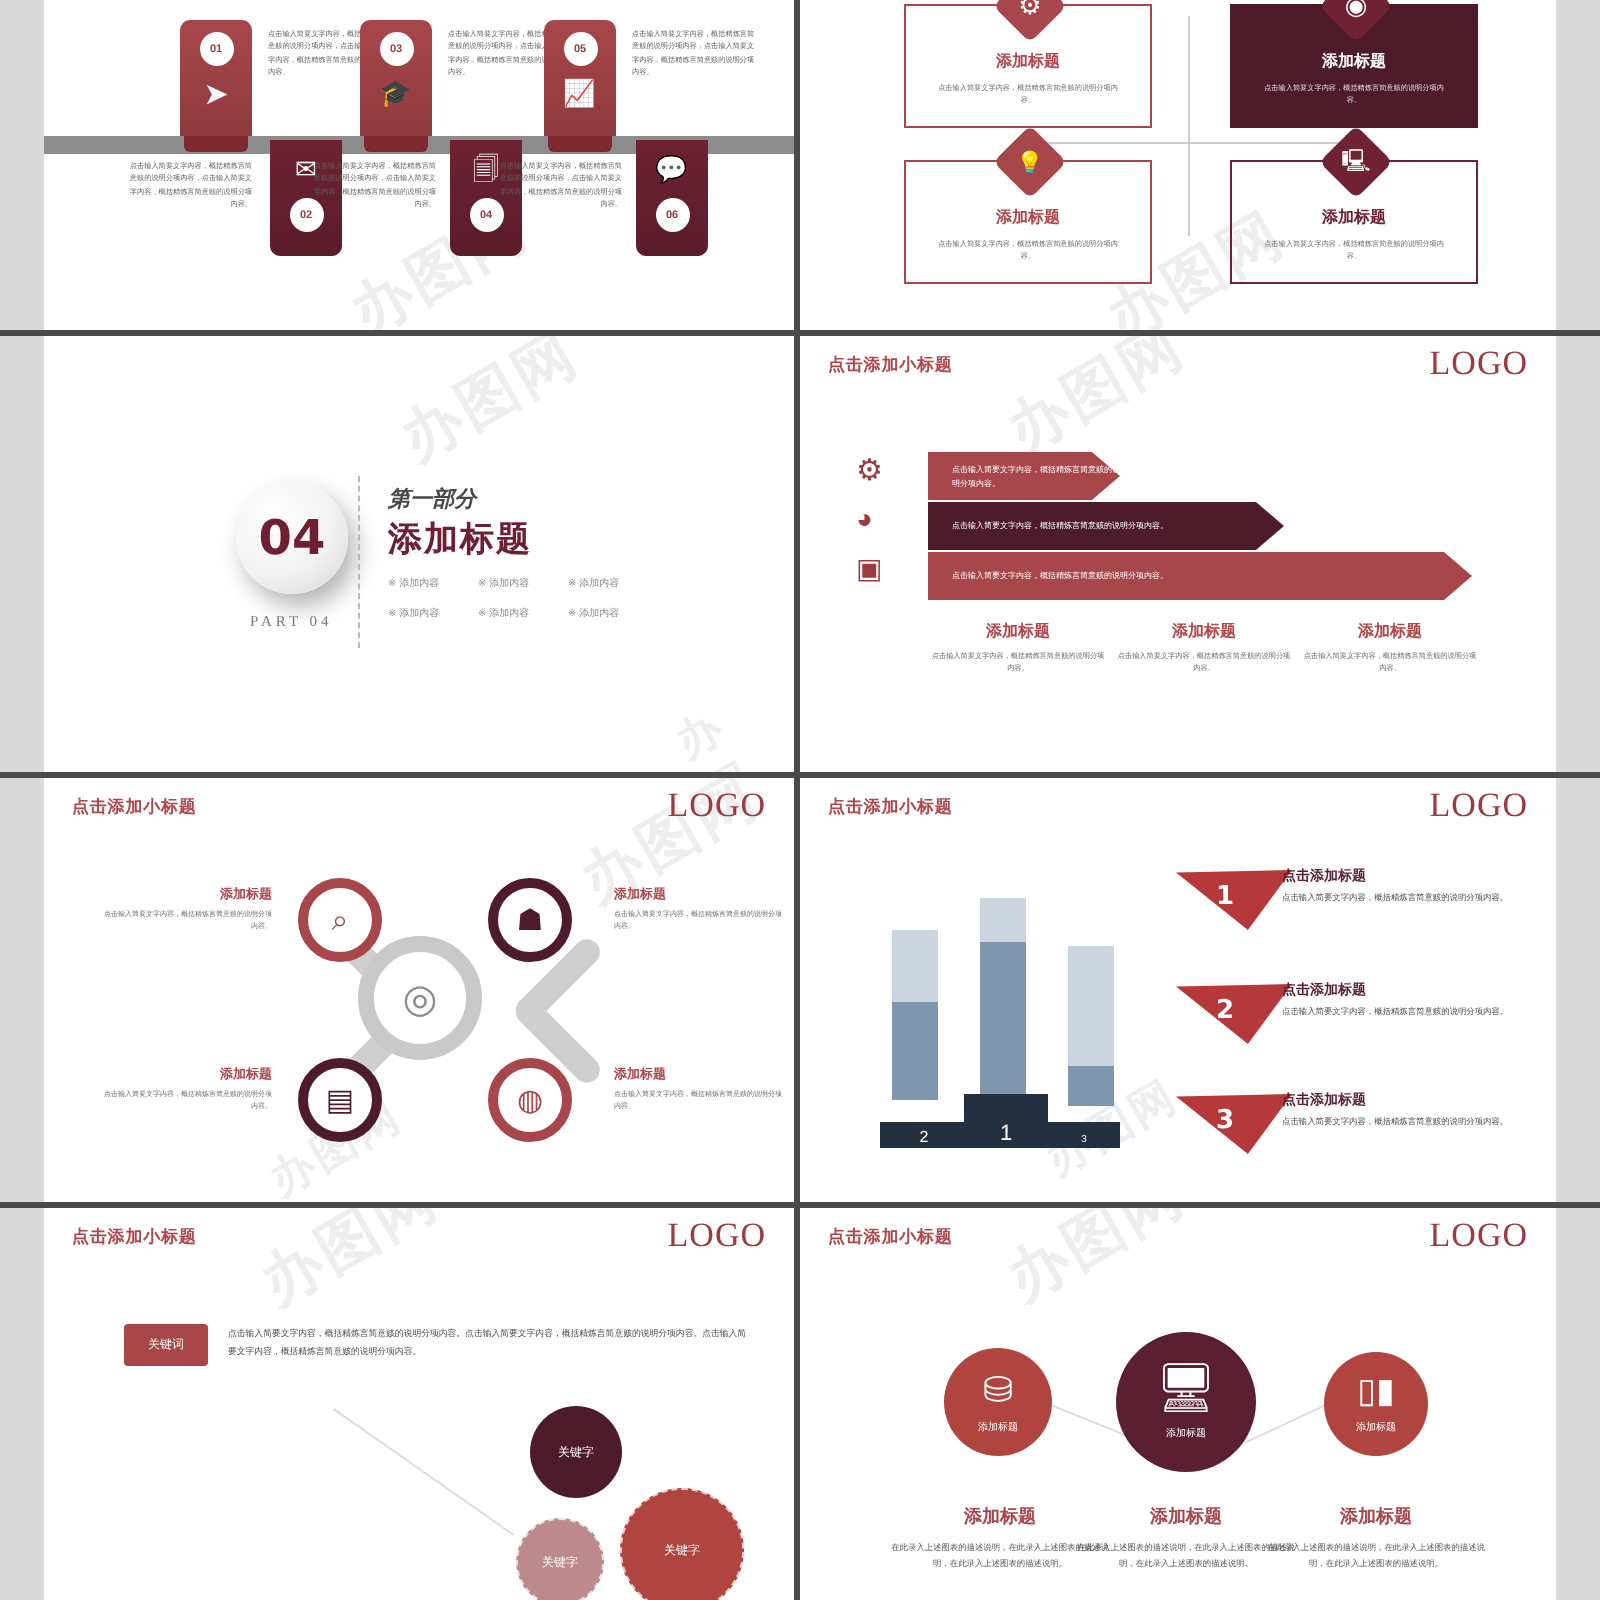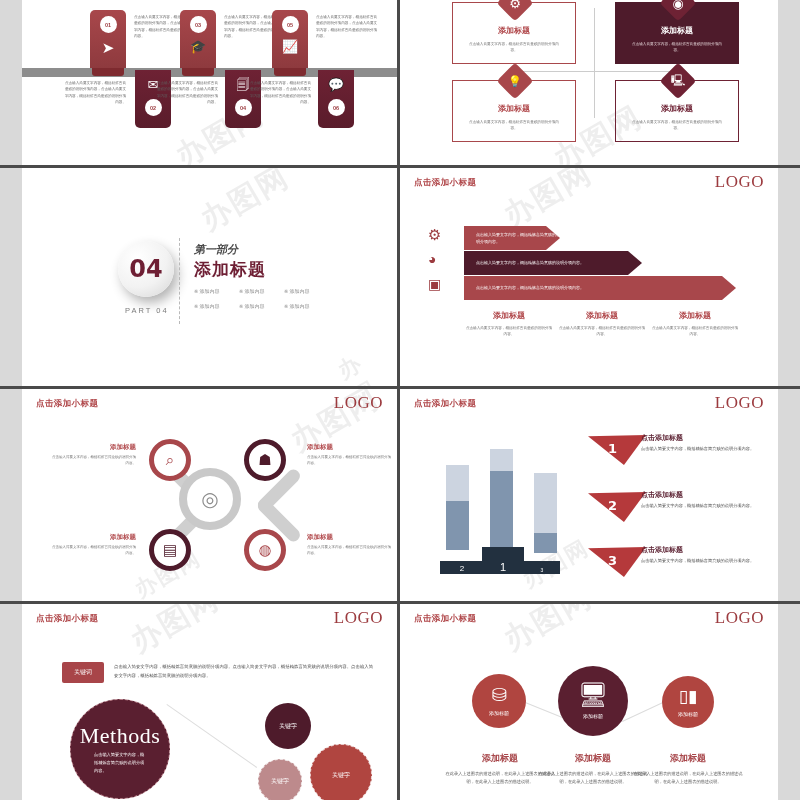--- a/index.html
+++ b/index.html
@@ -70,21 +70,21 @@
 
   
   .pball{
     position:absolute;width:56px;height:56px;border-radius:50%;
     background:radial-gradient(circle at 34% 30%,#ffffff 0%,#f2f2f2 55%,#d5d5d5 100%);
     box-shadow:4px 6px 12px rgba(0,0,0,.30);
     display:flex;align-items:center;justify-content:center;
     font-size:24px;font-weight:bold;color:#6e1f34;
     font-family:"DejaVu Sans",sans-serif;
   }
-  .ppart{position:absolute;font-size:7.5px;color:#7a7a7a;letter-spacing:2px;}
+  .ppart{position:absolute;font-size:7.5px;color:#7a7a7a;letter-spacing:2px;font-family:Liberation Serif, serif;}
   .pdash{position:absolute;border-left:1px dashed #b9b9b9;}
   .psub{position:absolute;font-size:11px;font-weight:bold;color:#4a4a4a;}
   .pmain{position:absolute;font-size:17px;font-weight:bold;color:#6e1f34;letter-spacing:1px;}
   .pitem{position:absolute;font-size:5px;color:#8a8a8a;}
 
   
   .ar{position:absolute;height:24px;display:flex;align-items:center;}
   .ar-txt{font-size:4px;color:#fff;padding-left:12px;line-height:1.8;}
   .ar-ico{position:absolute;left:28px;font-size:15px;color:#9c3b3f;}
   .a-col{position:absolute;width:88px;text-align:center;}
@@ -406,24 +406,20 @@
   <div class="slide" style="left:22px;top:604px;width:375px;height:196px;">
     <div class="wm" style="left:105px;top:-4px;">办图网</div>
     <div class="hdr-title">点击添加小标题</div>
     <div class="hdr-logo">LOGO</div>
 
     <div class="kw-tag" style="left:40px;top:58px;">关键词</div>
     <div class="para" style="left:92px;top:58px;width:262px;">点击输入简要文字内容，概括精炼言简意赅的说明分项内容。点击输入简要文字内容，概括精炼言简意赅的说明分项内容。点击输入简要文字内容，概括精炼言简意赅的说明分项内容。</div>
 
     <div class="dline" style="left:145px;top:100px;width:110px;transform:rotate(35deg);"></div>
 
-    <div class="bub bub-big" style="left:48px;top:95px;width:100px;height:100px;background:#5a1f30;border-color:rgba(200,140,150,.8);">
-      <div class="ttl">Methods</div>
-      <div class="sub">点击输入简要文字内容，概括精炼言简意赅的说明分项内容。</div>
-    </div>
 
     <div class="bub" style="left:243px;top:99px;width:46px;height:46px;background:#4e1b2b;font-size:6px;border:none;">
       <span>关键字</span>
     </div>
     <div class="bub" style="left:288px;top:140px;width:62px;height:62px;background:#b04540;font-size:6px;">
       <span>关键字</span>
     </div>
     <div class="bub" style="left:236px;top:155px;width:44px;height:44px;background:#bd8a8c;font-size:6px;">
       <span>关键字</span>
     </div>

